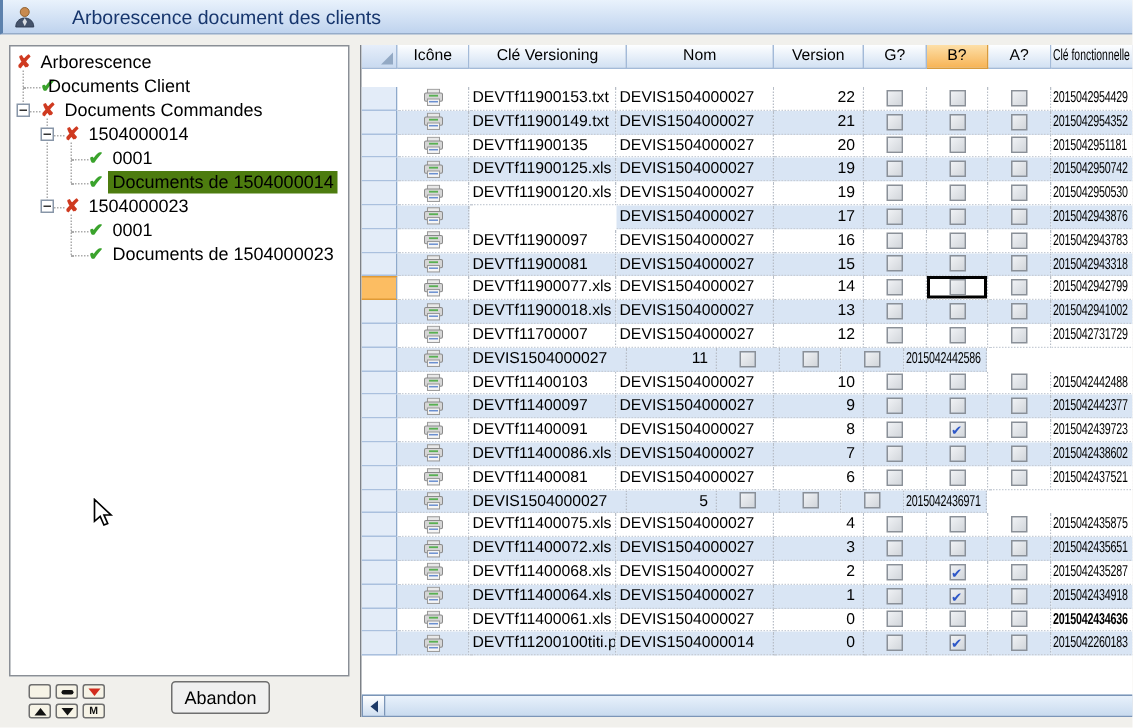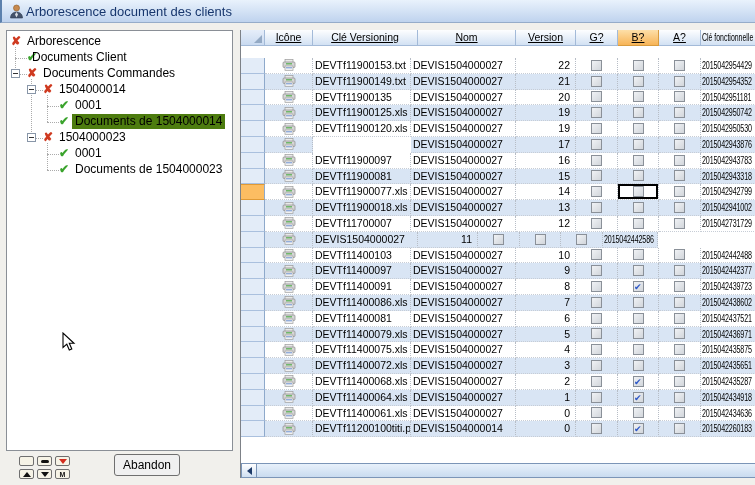--- a/index.html
+++ b/index.html
@@ -5,21 +5,21 @@
   html,body{margin:0;padding:0;}
   body{
     width:755px;height:485px;position:relative;overflow:hidden;
     background:#f1f0ec;font-family:"Liberation Sans",sans-serif;
   }
   
   .titlebar{
     position:absolute;left:0;top:0;width:755px;height:23px;box-sizing:border-box;
     background:linear-gradient(#e9f2fc,#bfd3ee);
     border-bottom:1px solid #96acc9;border-left:2px solid #5c81ad;
-    display:flex;align-items:center;gap:2px;padding-left:7px;
+    display:flex;align-items:center;gap:24px;padding-left:7px;
     color:#17366d;font-size:13px;
   }
   
   .tree-panel{
     position:absolute;left:6px;top:30px;width:227px;height:421px;box-sizing:border-box;
     background:#fff;border:1px solid #8a8f96;overflow:hidden;
   }
   #tree-items{position:absolute;left:0;top:3px;right:0;}
   .tree-row{position:relative;height:16px;}
   .titem-label{
@@ -41,21 +41,21 @@
     content:"";position:absolute;left:1px;right:1px;top:3px;height:1px;background:#333;
   }
   .stub{position:absolute;height:0;border-top:1px dotted #ababab;top:8px;z-index:1;}
   .vline{position:absolute;width:0;border-left:1px dotted #ababab;z-index:1;}
   .cursor{position:absolute;left:62px;top:332px;z-index:9;}
   
   .grid-panel{
     position:absolute;left:240px;top:30px;width:515px;height:448px;box-sizing:border-box;
     background:#fff;border-left:1px solid #7d8187;overflow:hidden;
   }
-  .grid-header{display:flex;height:28px;text-decoration:underline;}
+  .grid-header{display:flex;height:28px;}
   .hcell{
     box-sizing:border-box;height:16px;line-height:15px;font-size:10.5px;text-align:center;
     background:linear-gradient(#fdfeff,#d2e1f3);
     border-right:1px solid #a3bad8;border-bottom:1px solid #a3bad8;
     color:#000;overflow:hidden;white-space:nowrap;flex:none;
   }
   .hcell.hl{
     background:linear-gradient(#fddfa8,#f7b457);
     border-right:1px solid #d89b3e;border-bottom:1px solid #d89b3e;
   }
@@ -678,21 +678,20 @@
           <span style="display:inline-flex;">
             <svg width="14" height="12" viewBox="0 0 14 12">
               <rect x="3" y="0.5" width="8" height="3.5" fill="#e9e9e9" stroke="#9a9a9a" stroke-width="0.7"></rect>
               <rect x="1" y="3" width="12" height="5.5" rx="1" fill="#d6d6d6" stroke="#8a8a8a" stroke-width="0.7"></rect>
               <rect x="3" y="7" width="8" height="4.3" fill="#f5f5f5" stroke="#9a9a9a" stroke-width="0.7"></rect>
               <rect x="4" y="4.2" width="6" height="1.2" fill="#58b052"></rect>
               <rect x="4" y="8.3" width="6" height="1" fill="#6a8fd0"></rect>
             </svg>
           </span>
         </div>
-        <div class="cell nom" style="width: 98px;">DEVTf11400079.xls</div>
         <div class="cell cle-versioning" style="width: 105px;">DEVIS1504000027</div>
         <div class="cell version" style="width: 60px;">5</div>
         <div class="cell check" style="width: 42px;">
           <div class="cb"></div>
         </div>
         <div class="cell check" style="width: 41px;">
           <div class="cb"></div>
         </div>
         <div class="cell check" style="width: 42px;">
           <div class="cb"></div>
@@ -825,21 +824,21 @@
         <div class="cell version" style="width: 60px;">0</div>
         <div class="cell check" style="width: 42px;">
           <div class="cb"></div>
         </div>
         <div class="cell check" style="width: 41px;">
           <div class="cb"></div>
         </div>
         <div class="cell check" style="width: 42px;">
           <div class="cb"></div>
         </div>
-        <div class="cell cle-fonctionnelle" style="width: 55px;"><span class="squeeze2">2015042434636</span></div>
+        <div class="cell cle-fonctionnelle" style="width: 55px; font-weight: bold;"><span class="squeeze2">2015042434636</span></div>
       </div>
       <div class="grow alt">
         <div class="selcell" style="width: 24px;"></div>
         <div class="cell icone" style="width: 48px;">
           <span style="display:inline-flex;">
             <svg width="14" height="12" viewBox="0 0 14 12">
               <rect x="3" y="0.5" width="8" height="3.5" fill="#e9e9e9" stroke="#9a9a9a" stroke-width="0.7"></rect>
               <rect x="1" y="3" width="12" height="5.5" rx="1" fill="#d6d6d6" stroke="#8a8a8a" stroke-width="0.7"></rect>
               <rect x="3" y="7" width="8" height="4.3" fill="#f5f5f5" stroke="#9a9a9a" stroke-width="0.7"></rect>
               <rect x="4" y="4.2" width="6" height="1.2" fill="#58b052"></rect>

